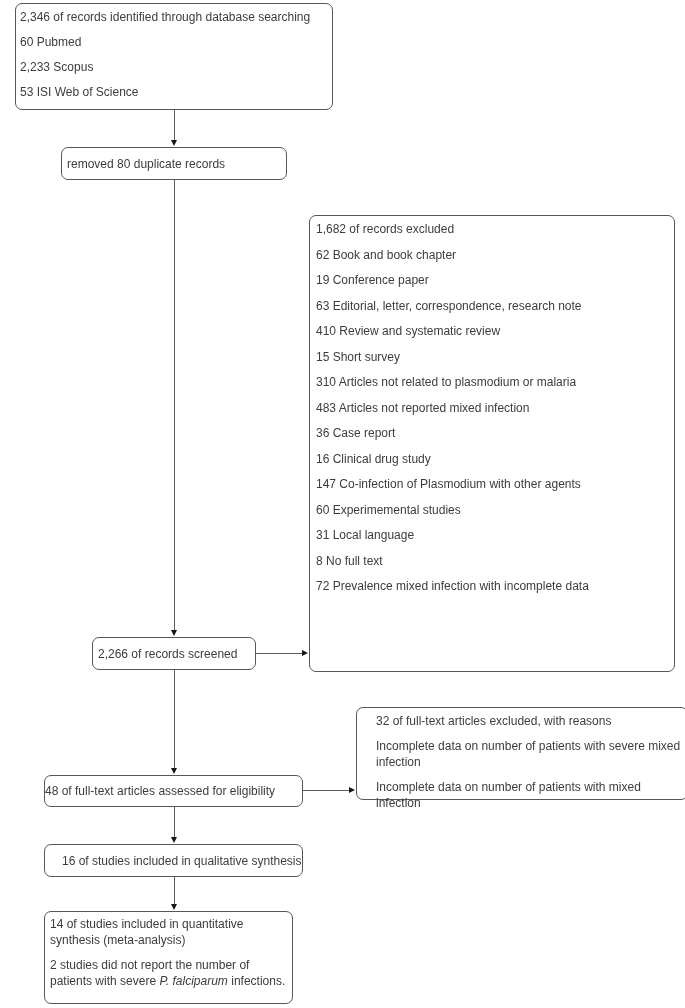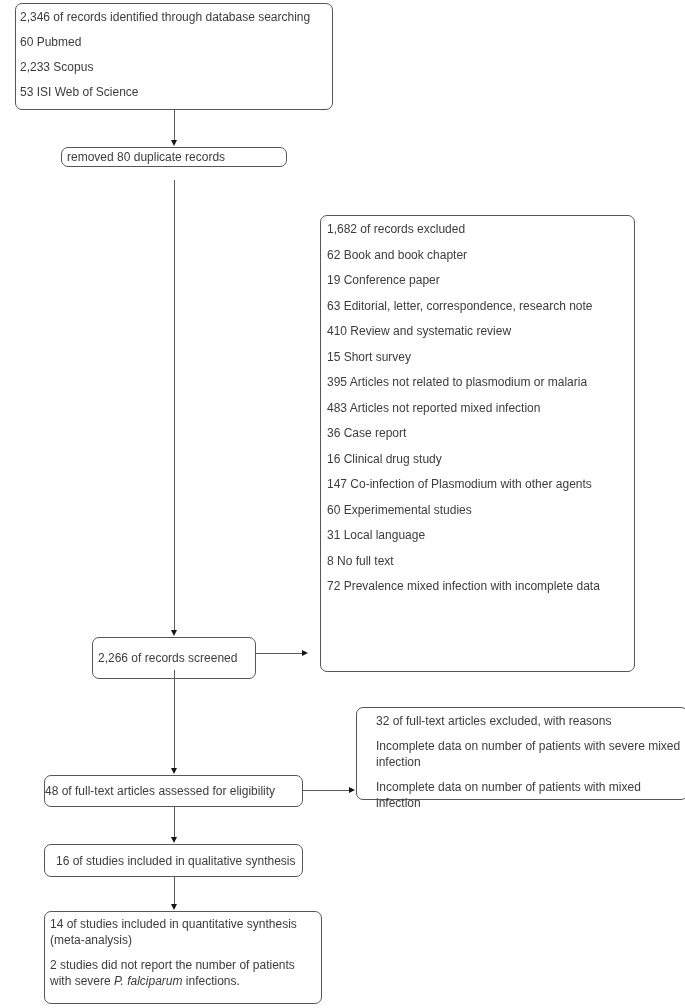--- a/index.html
+++ b/index.html
@@ -48,46 +48,46 @@
   <div class="box bx1" style="left:4px; top:3px; width:318px; height:107px; padding:5px 4px 0 4px;">
       <p>2,346 of records identified through database searching</p>
       <p>60 Pubmed</p>
       <p>2,233 Scopus</p>
       <p>53 ISI Web of Science</p>
     </div>
 
   <div class="vline" style="left:163px; top:110px; height:31px;"></div>
   <div class="ah-down" style="left:160px; top:140px;"></div>
 
-  <div class="box single" style="left:50px; top:147px; width:226px; height:20px; padding-left:5px;">
+  <div class="box single" style="left:50px; top:147px; width:226px; height:33px; padding-left:5px;">
     <span>removed 80 duplicate records</span>
   </div>
 
   <div class="vline" style="left:163px; top:180px; height:451px;"></div>
   <div class="ah-down" style="left:160px; top:630px;"></div>
 
-  <div class="box bigbox" style="left:309px; top:215px; width:315px; height:457px; padding:5px 2px 7px 6px;">
+  <div class="box bigbox" style="left:298px; top:215px; width:366px; height:457px; padding:5px 2px 7px 6px;">
       <p>1,682 of records excluded</p>
       <p>62 Book and book chapter</p>
       <p>19 Conference paper</p>
       <p>63 Editorial, letter, correspondence, research note</p>
       <p>410 Review and systematic review</p>
       <p>15 Short survey</p>
-      <p>395 Articles not related to plasmodium or malaria</p>
+      <p>310 Articles not related to plasmodium or malaria</p>
       <p>483 Articles not reported mixed infection</p>
       <p>36 Case report</p>
       <p>16 Clinical drug study</p>
       <p>147 Co-infection of Plasmodium with other agents</p>
       <p>60 Experimemental studies</p>
       <p>31 Local language</p>
       <p>8 No full text</p>
       <p>72 Prevalence mixed infection with incomplete data</p>
     </div>
 
-  <div class="box single" style="left:81px; top:637px; width:164px; height:42px; padding-left:5px;">
+  <div class="box single" style="left:81px; top:637px; width:164px; height:33px; padding-left:5px;">
     <span>2,266 of records screened</span>
   </div>
 
   <div class="hline" style="left:245px; top:653px; width:47px;"></div>
   <div class="ah-right" style="left:291px; top:650px;"></div>
 
   <div class="vline" style="left:163px; top:670px; height:99px;"></div>
   <div class="ah-down" style="left:160px; top:768px;"></div>
 
   <div class="box" style="left:345px; top:707px; width:332px; height:93px; padding:5px 2px 0 19px;">
@@ -99,25 +99,25 @@
   <div class="box single" style="left:33px; top:775px; width:259px; height:32px; ">
     <span>48 of full-text articles assessed for eligibility</span>
   </div>
 
   <div class="hline" style="left:292px; top:790px; width:46px;"></div>
   <div class="ah-right" style="left:338px; top:787px;"></div>
 
   <div class="vline" style="left:163px; top:807px; height:31px;"></div>
   <div class="ah-down" style="left:160px; top:837px;"></div>
 
-  <div class="box single" style="left:33px; top:844px; width:259px; height:33px; padding-left:11px;">
+  <div class="box single" style="left:33px; top:844px; width:259px; height:33px; padding-left:17px;">
     <span>16 of studies included in qualitative synthesis</span>
   </div>
 
   <div class="vline" style="left:163px; top:877px; height:28px;"></div>
   <div class="ah-down" style="left:160px; top:904px;"></div>
 
-  <div class="box" style="left:33px; top:911px; width:278px; height:93px; padding:4px 6px 0 5px;">
+  <div class="box" style="left:33px; top:911px; width:249px; height:93px; padding:4px 6px 0 5px;">
     <p>14 of studies included in quantitative synthesis (meta-analysis)</p>
     <p><span>2 studies did not report the number of patients with severe </span><span class="italic">P. falciparum</span><span> infections.</span></p>
   </div>
 
 </div>
 
 </body></html>

